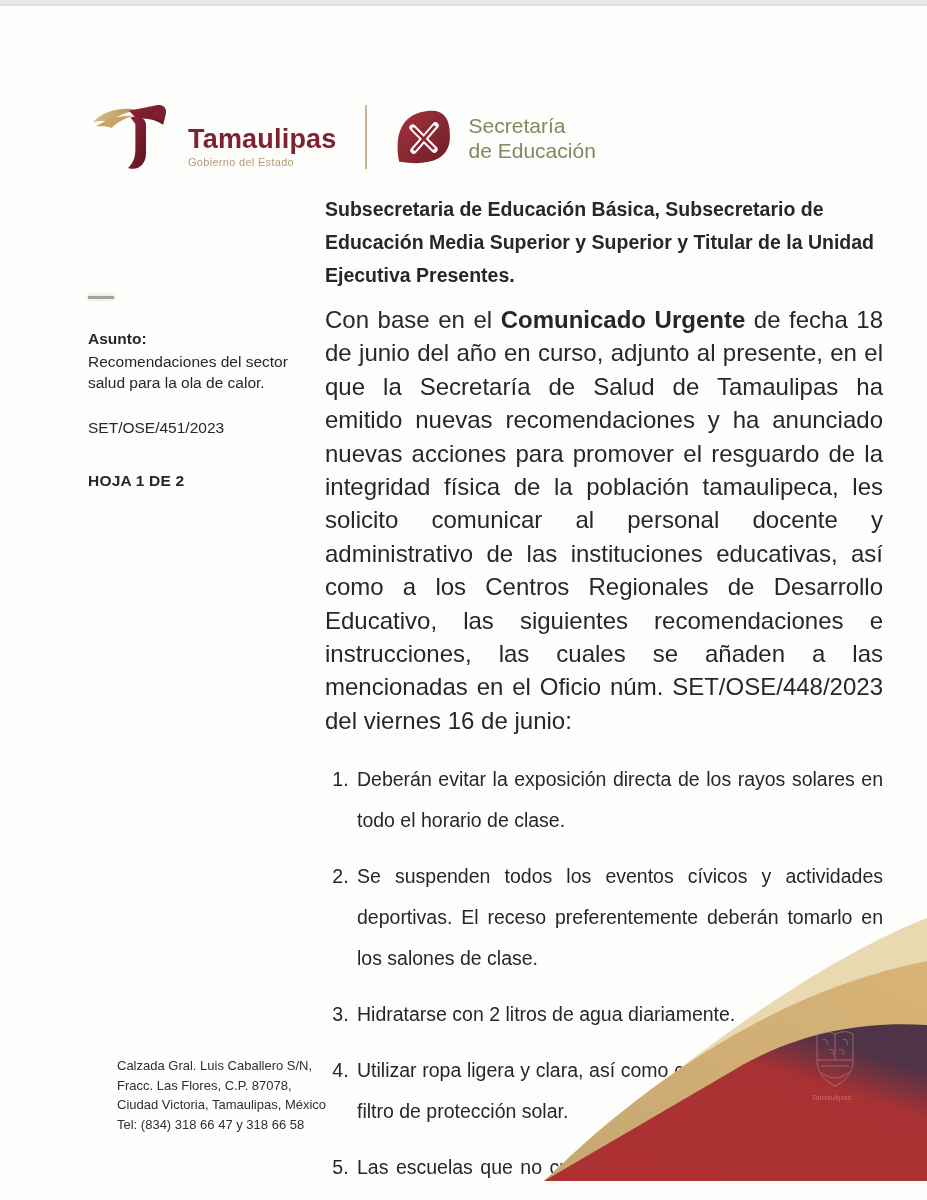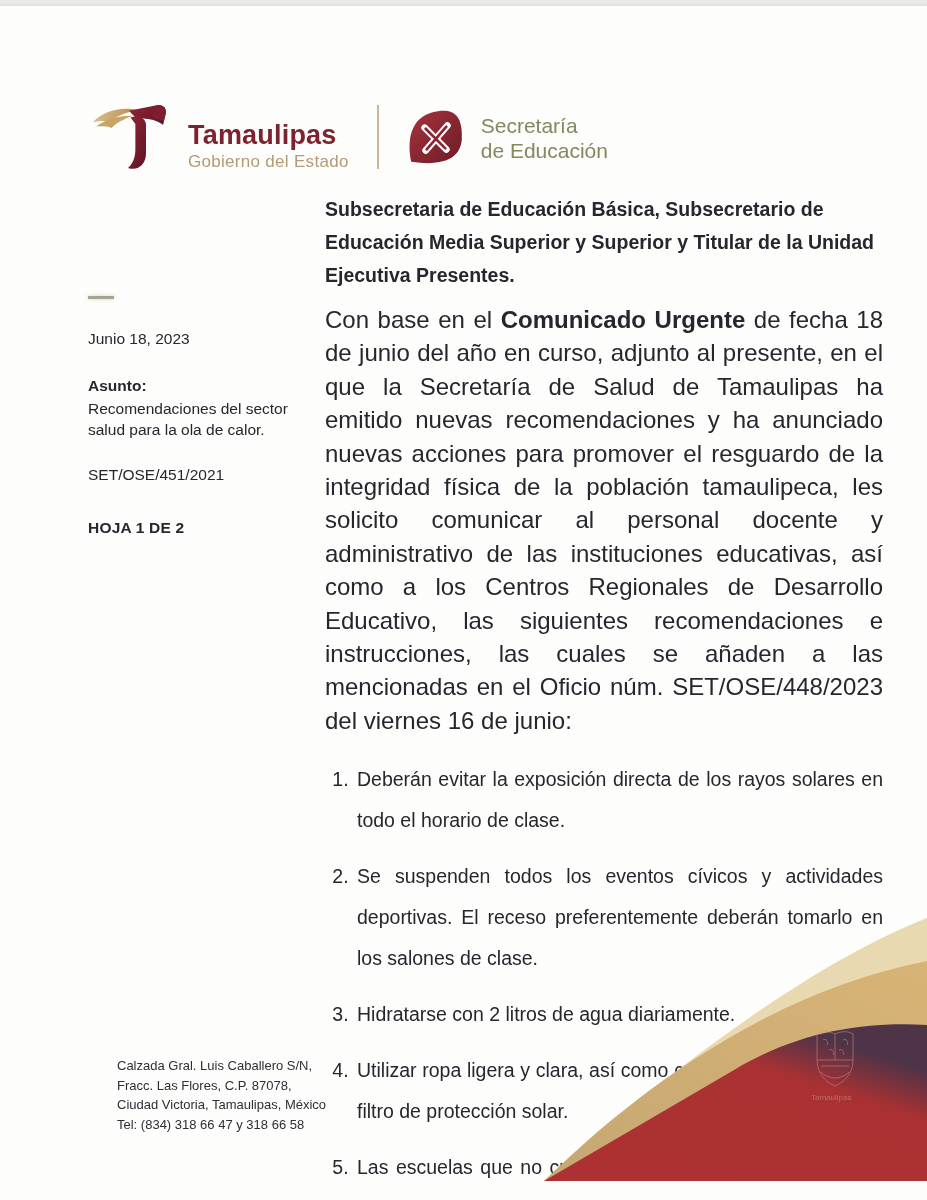--- a/index.html
+++ b/index.html
@@ -20,21 +20,21 @@
     background:#fdfdfb;overflow:hidden;
   }
   .scan-edge-top{position:absolute;top:0;left:0;right:0;height:2px;background:#e2e2de;}
 
   
   .header{position:absolute;left:88px;top:92px;display:flex;align-items:center;}
   .logo-tam{display:flex;align-items:center;}
   .logo-tam-mark{width:98px;height:82px;}
   .logo-tam-text{margin-left:2px;margin-top:18px;}
   .tam-word{font-size:27px;font-weight:bold;color:#7d2230;letter-spacing:.2px;}
-  .tam-sub{font-size:17px;color:var(--gold-sub);margin-top:1px;letter-spacing:.3px;}
+  .tam-sub{font-size:11px;color:var(--gold-sub);margin-top:1px;letter-spacing:.3px;}
   .header-divider{width:2px;height:64px;background:#c9b795;margin-left:28px;margin-right:26px;}
   .logo-se{display:flex;align-items:center;}
   .logo-se-mark{width:62px;height:62px;}
   .se-text{font-size:21px;color:var(--olive);line-height:25px;margin-left:14px;margin-top:2px;}
 
   
   .sidebar{position:absolute;left:88px;top:292px;width:228px;font-size:15.5px;line-height:21px;}
   .sidebar-dash{width:26px;height:3px;background:#a3a396;margin-bottom:29px;box-shadow:0 0 4px #d8cfae;}
   .sidebar-date{margin-bottom:26px;}
   .subject-label{font-weight:bold;margin-bottom:2px;}
@@ -113,24 +113,23 @@
       </svg>
       <div class="se-text">
         <div>Secretaría</div>
         <div>de Educación</div>
       </div>
     </div>
   </div>
 
   <div class="sidebar">
     <div class="sidebar-dash"></div>
-    <div class="sidebar-date">Junio 18, 2023</div>
     <div class="subject-label">Asunto:</div>
     <div class="subject-text">Recomendaciones del sector salud para la ola de calor.</div>
-    <div class="oficio-number">SET/OSE/451/2021</div>
+    <div class="oficio-number">SET/OSE/451/2023</div>
     <div class="page-indicator">HOJA 1 DE 2</div>
   </div>
 
   <div class="letter">
     <div class="recipient">Subsecretaria de Educación Básica, Subsecretario de Educación Media Superior y Superior y Titular de la Unidad Ejecutiva Presentes.</div>
     <p class="intro"><span>Con base en el </span><b>Comunicado Urgente</b><span> de fecha 18 de junio del año en curso, adjunto al presente, en el que la Secretaría de Salud de Tamaulipas ha emitido nuevas recomendaciones y ha anunciado nuevas acciones para promover el resguardo de la integridad física de la población tamaulipeca, les solicito comunicar al personal docente y administrativo de las instituciones educativas, así como a los Centros Regionales de Desarrollo Educativo, las siguientes recomendaciones e instrucciones, las cuales se añaden a las mencionadas en el Oficio núm. SET/OSE/448/2023 del viernes 16 de junio:</span></p>
     <ol class="items">
       <li>Deberán evitar la exposición directa de los rayos solares en todo el horario de clase.</li>
       <li>Se suspenden todos los eventos cívicos y actividades deportivas. El receso preferentemente deberán tomarlo en los salones de clase.</li>
       <li>Hidratarse con 2 litros de agua diariamente.</li>

